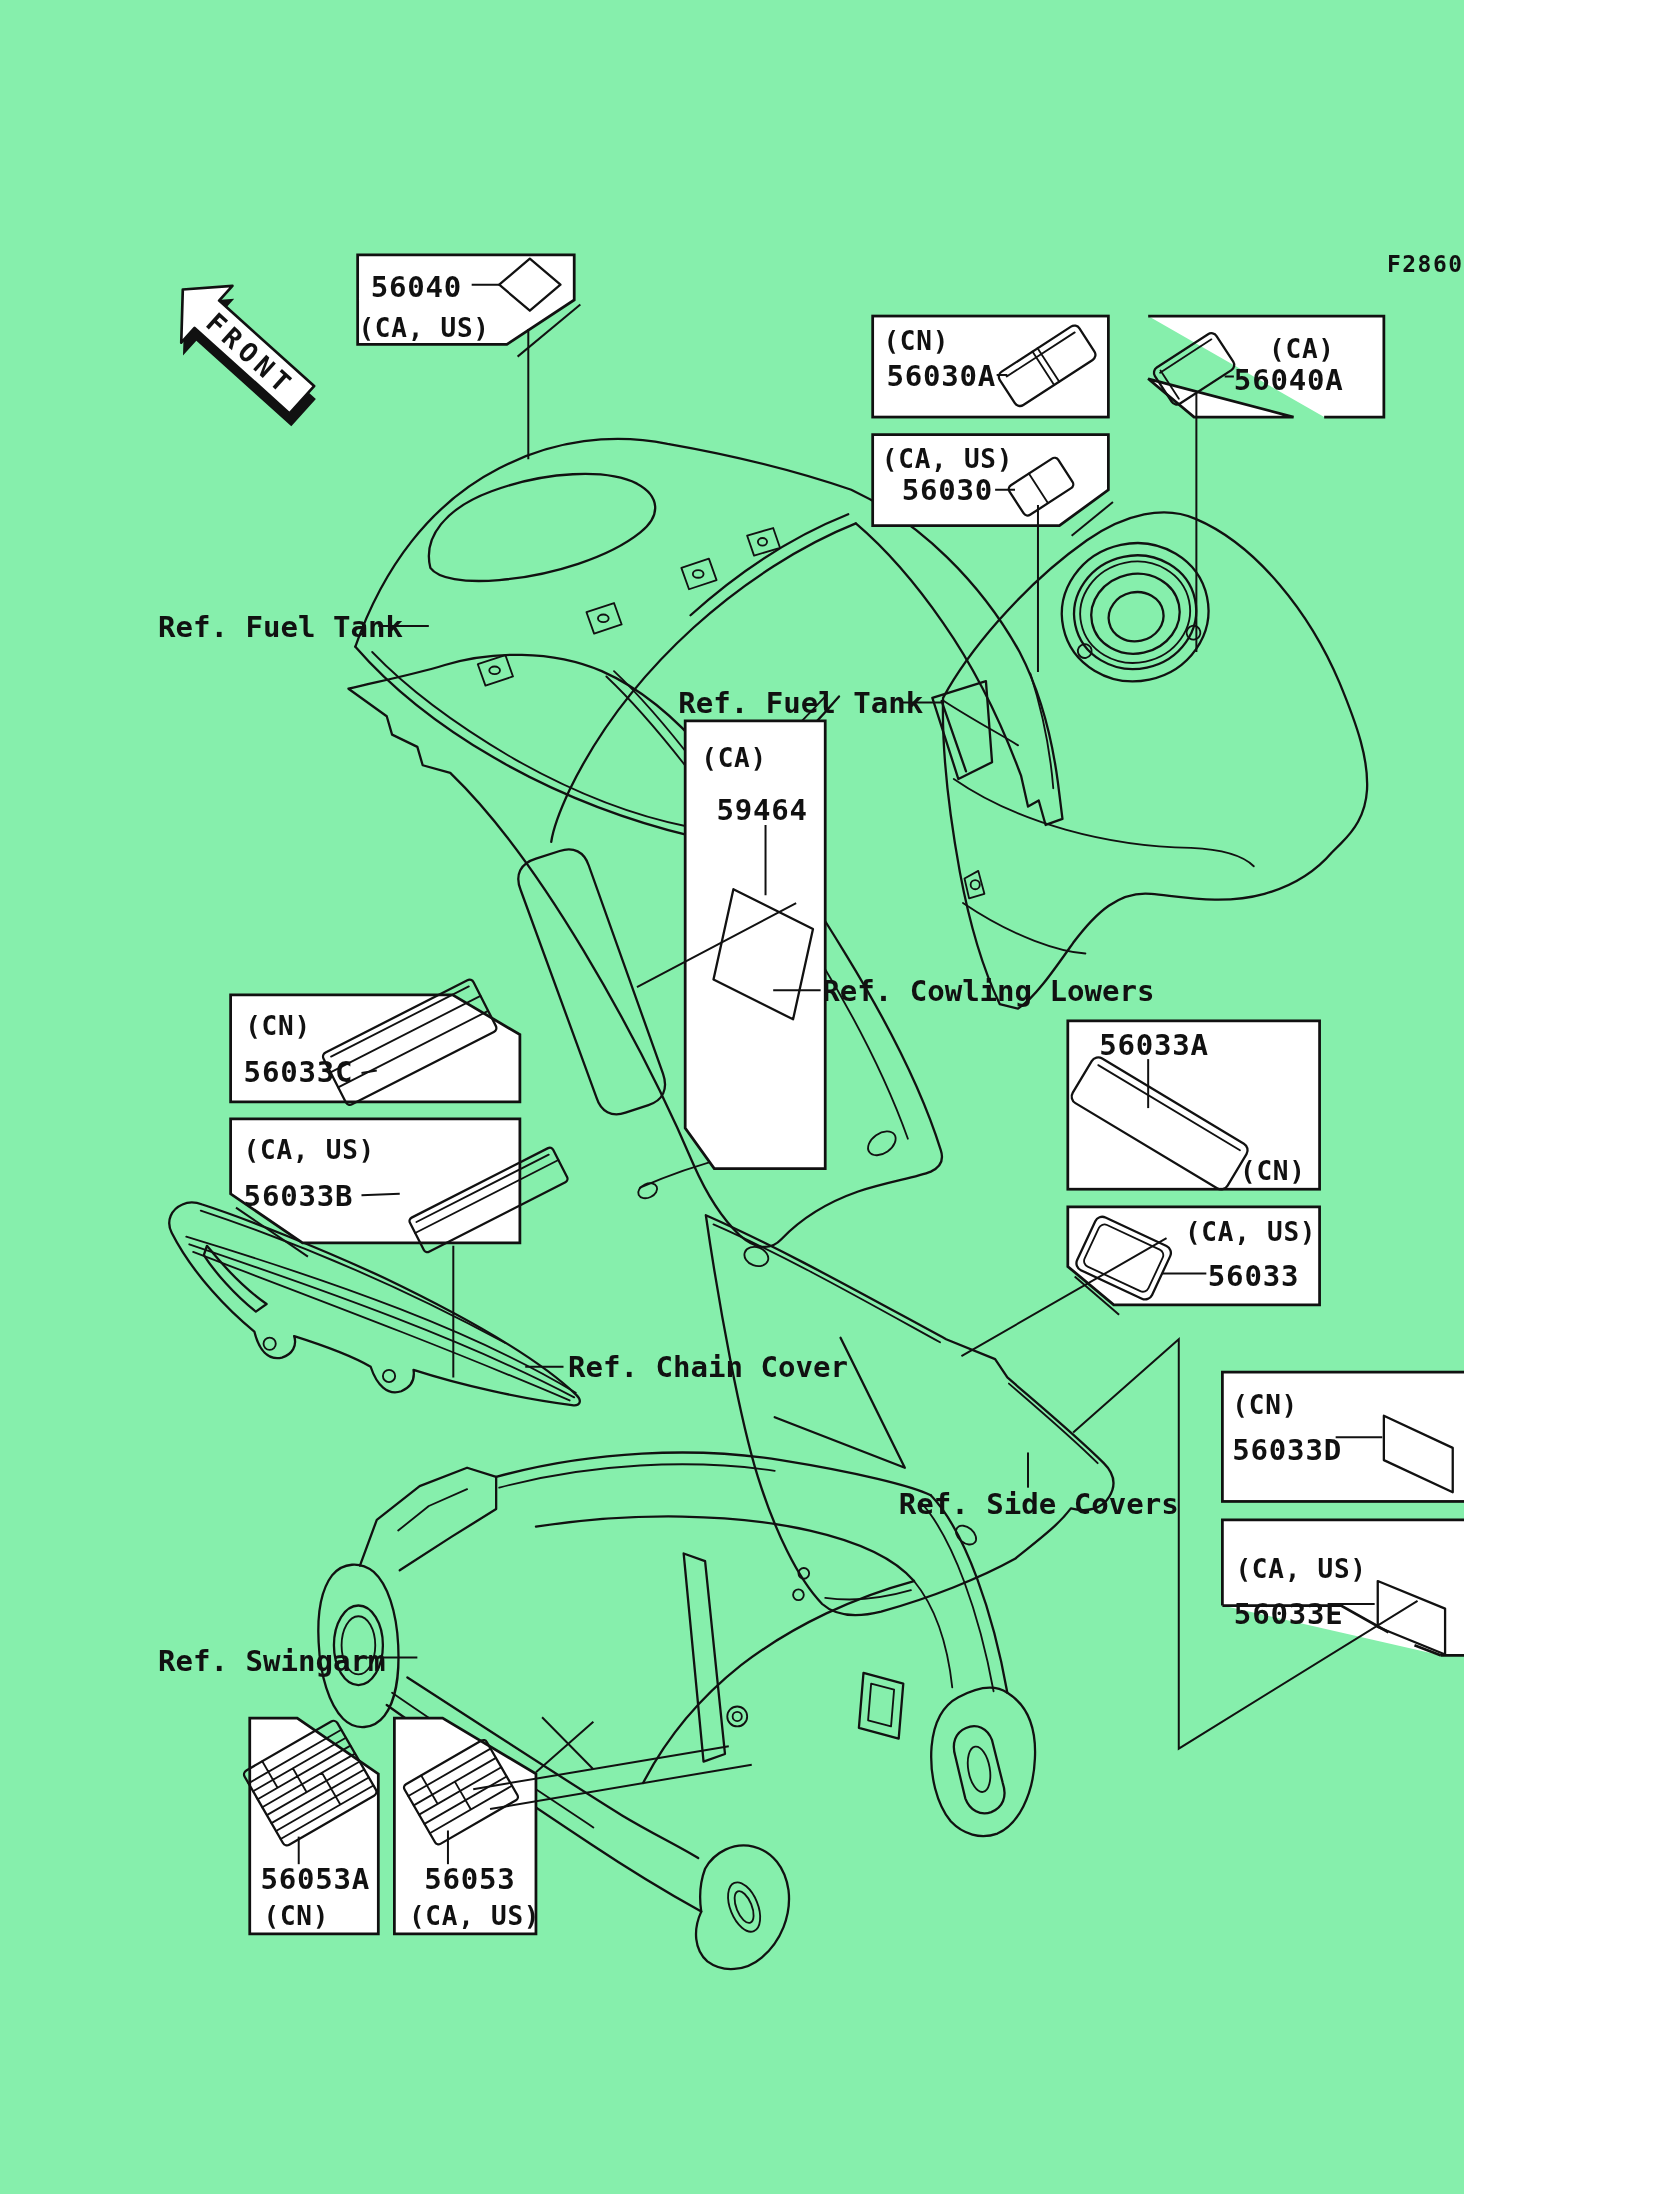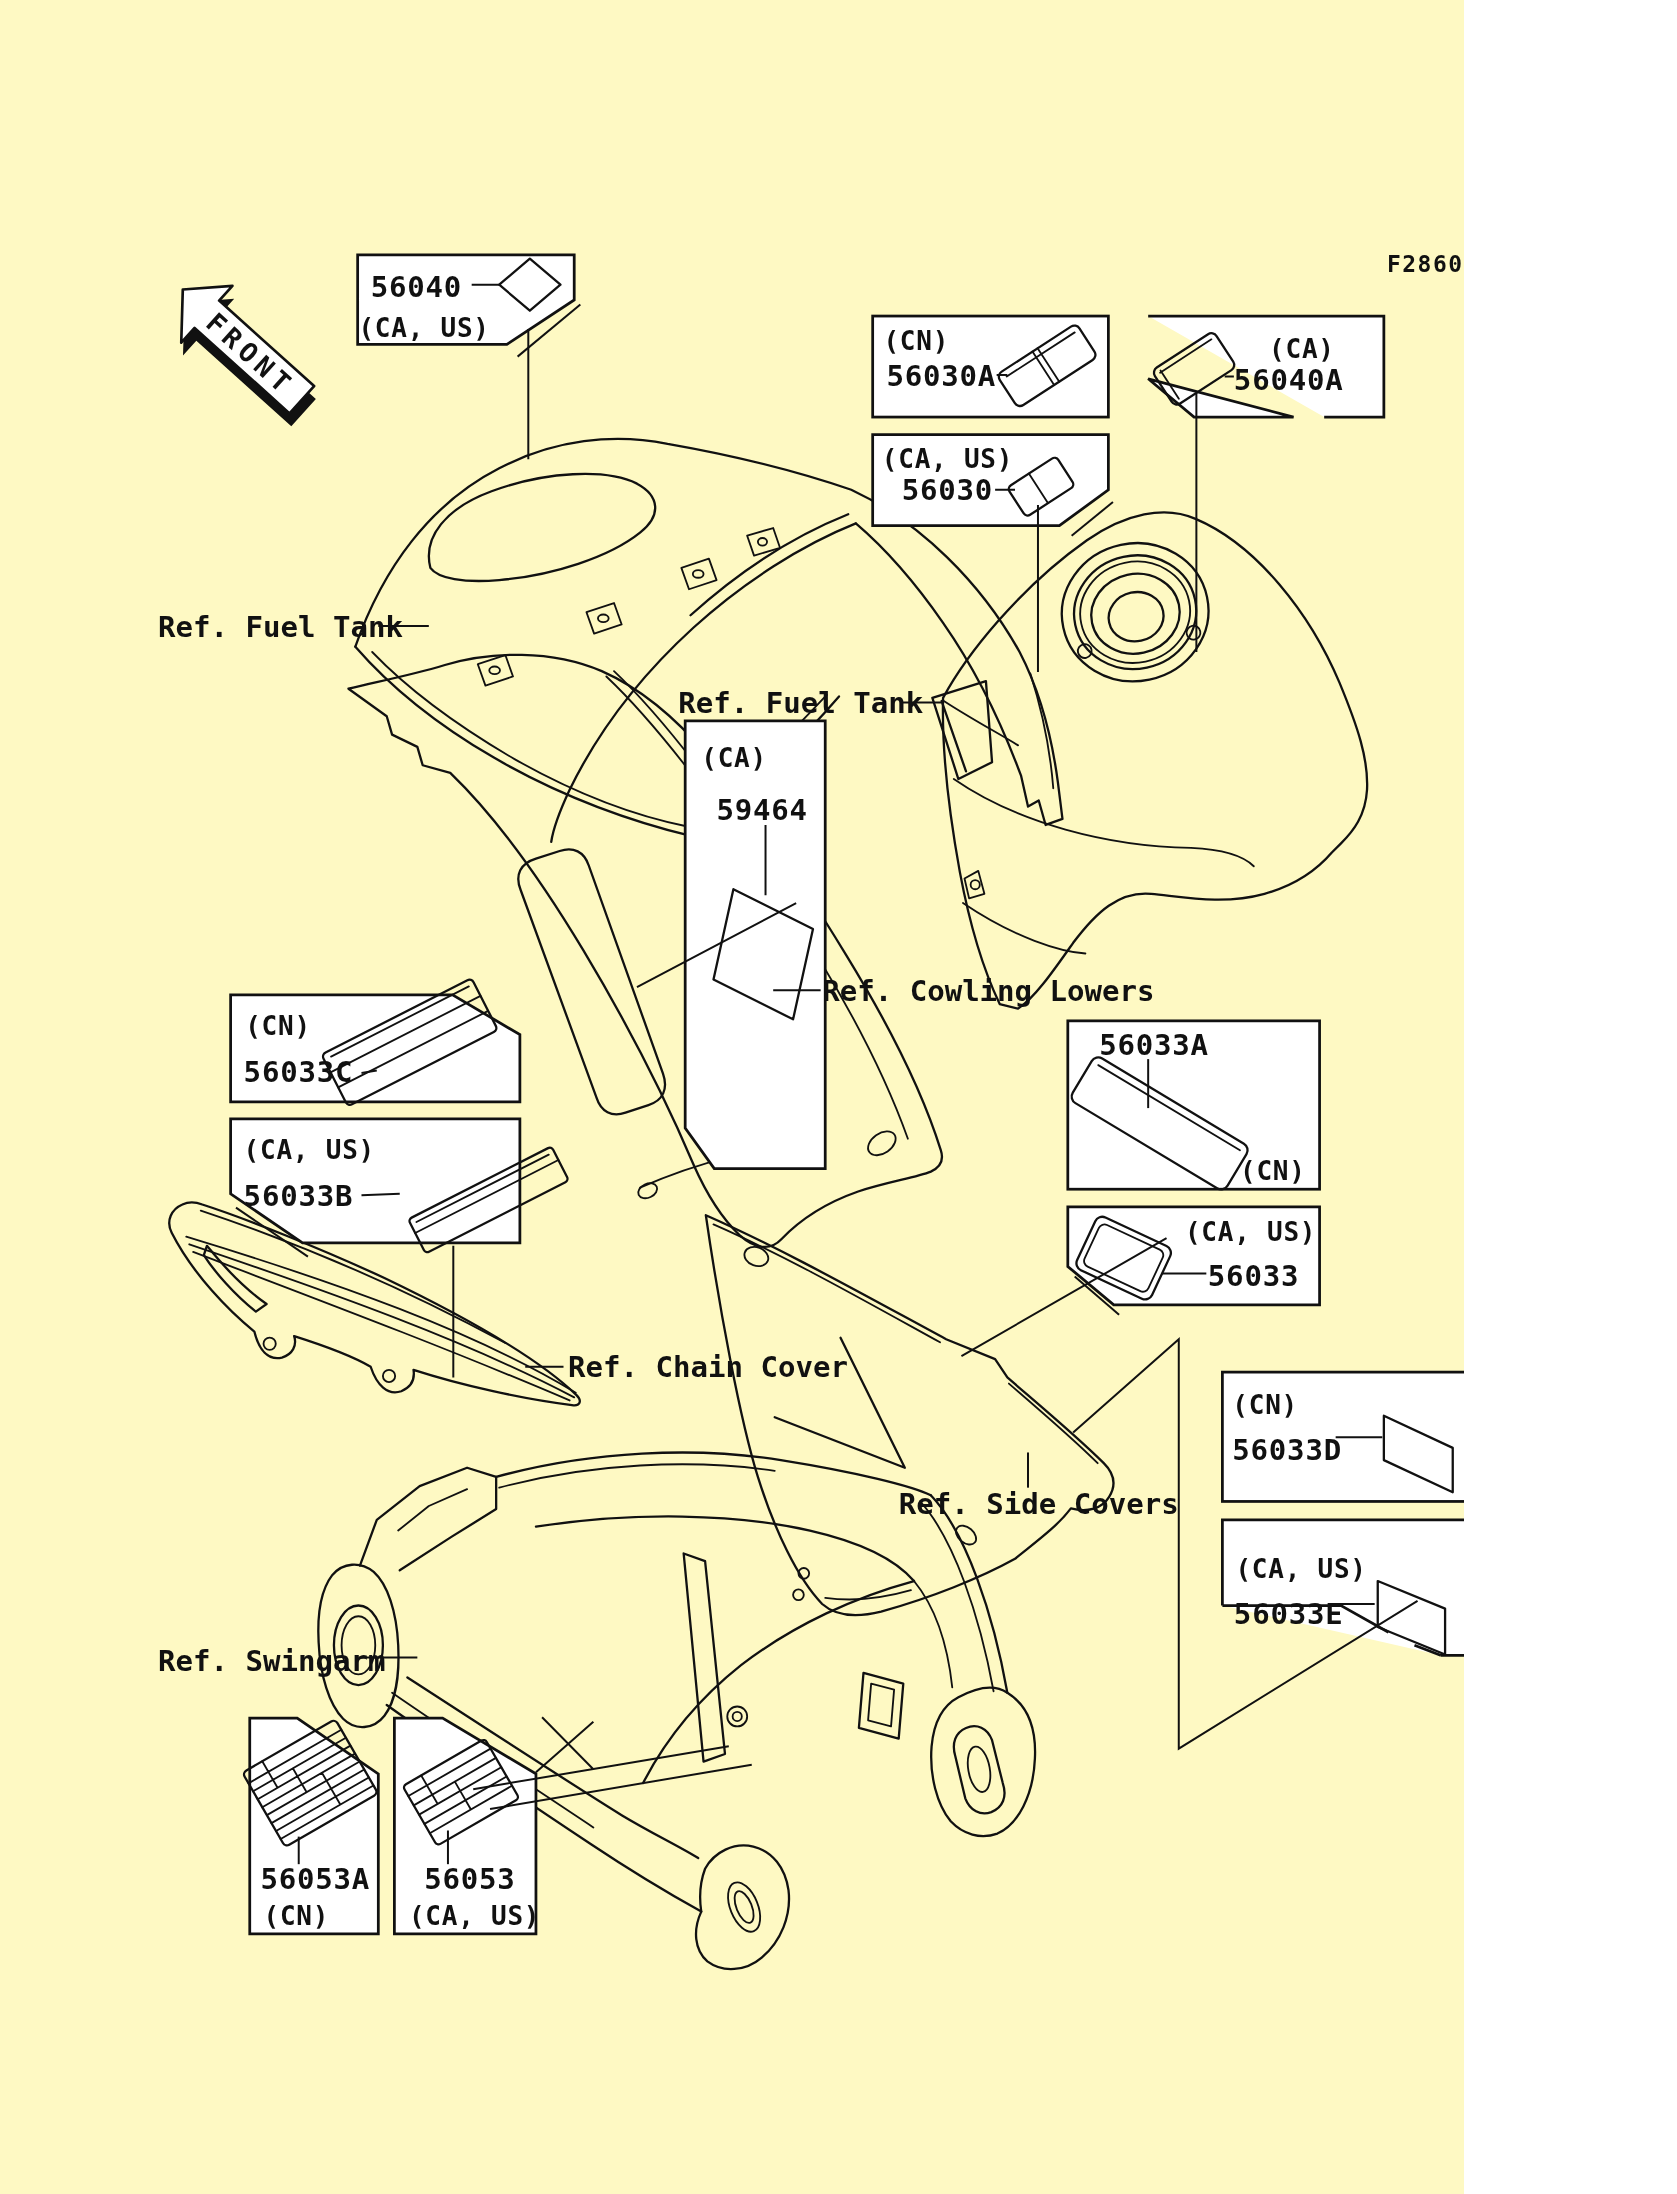--- a/index.html
+++ b/index.html
@@ -1,16 +1,16 @@
 <!DOCTYPE html>
 <html style="font-size:12.2px"><head>
 <meta charset="utf-8">
 <style>
   html,body{margin:0;padding:0;background:#ffffff;}
-  .canvas{position:relative;width:1464px;height:2194px;background:#fef9c3;overflow:hidden;}
+  .canvas{position:relative;width:1464px;height:2194px;background:#86efac;overflow:hidden;}
   svg{position:absolute;left:0;top:0;}
   .ln{fill:none;stroke:#111;stroke-width:3;stroke-linecap:round;stroke-linejoin:round;}
   .ln2{fill:none;stroke:#111;stroke-width:2.4;stroke-linecap:round;stroke-linejoin:round;}
   .box{fill:#ffffff;stroke:#111;stroke-width:3.6;stroke-linejoin:miter;}
   .stk{fill:none;stroke:#111;stroke-width:3;stroke-linejoin:round;}
   .ld{fill:none;stroke:#111;stroke-width:2.6;}
   text{font-family:"DejaVu Sans Mono","Liberation Mono",monospace;font-weight:bold;fill:#111;}
   .pn{font-size:38px;letter-spacing:1px;}
   .rg{font-size:34px;letter-spacing:1px;}
   .ref{font-size:38px;letter-spacing:0px;}

